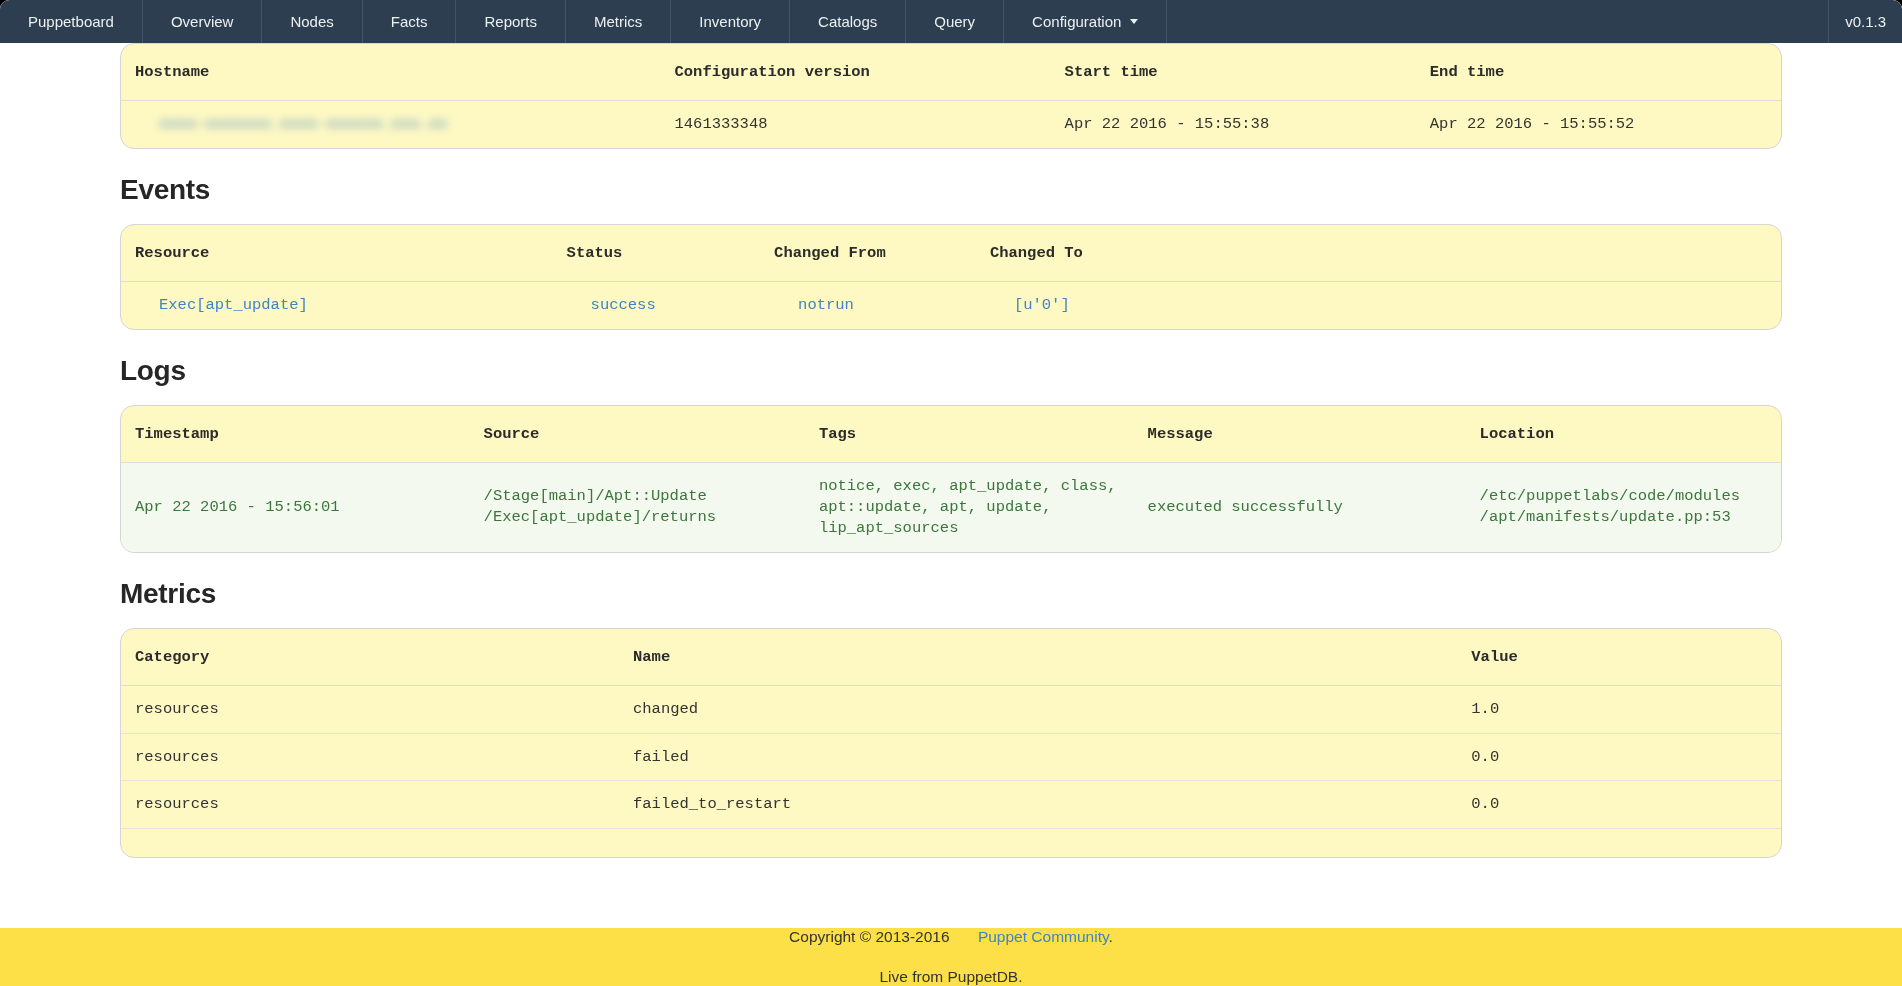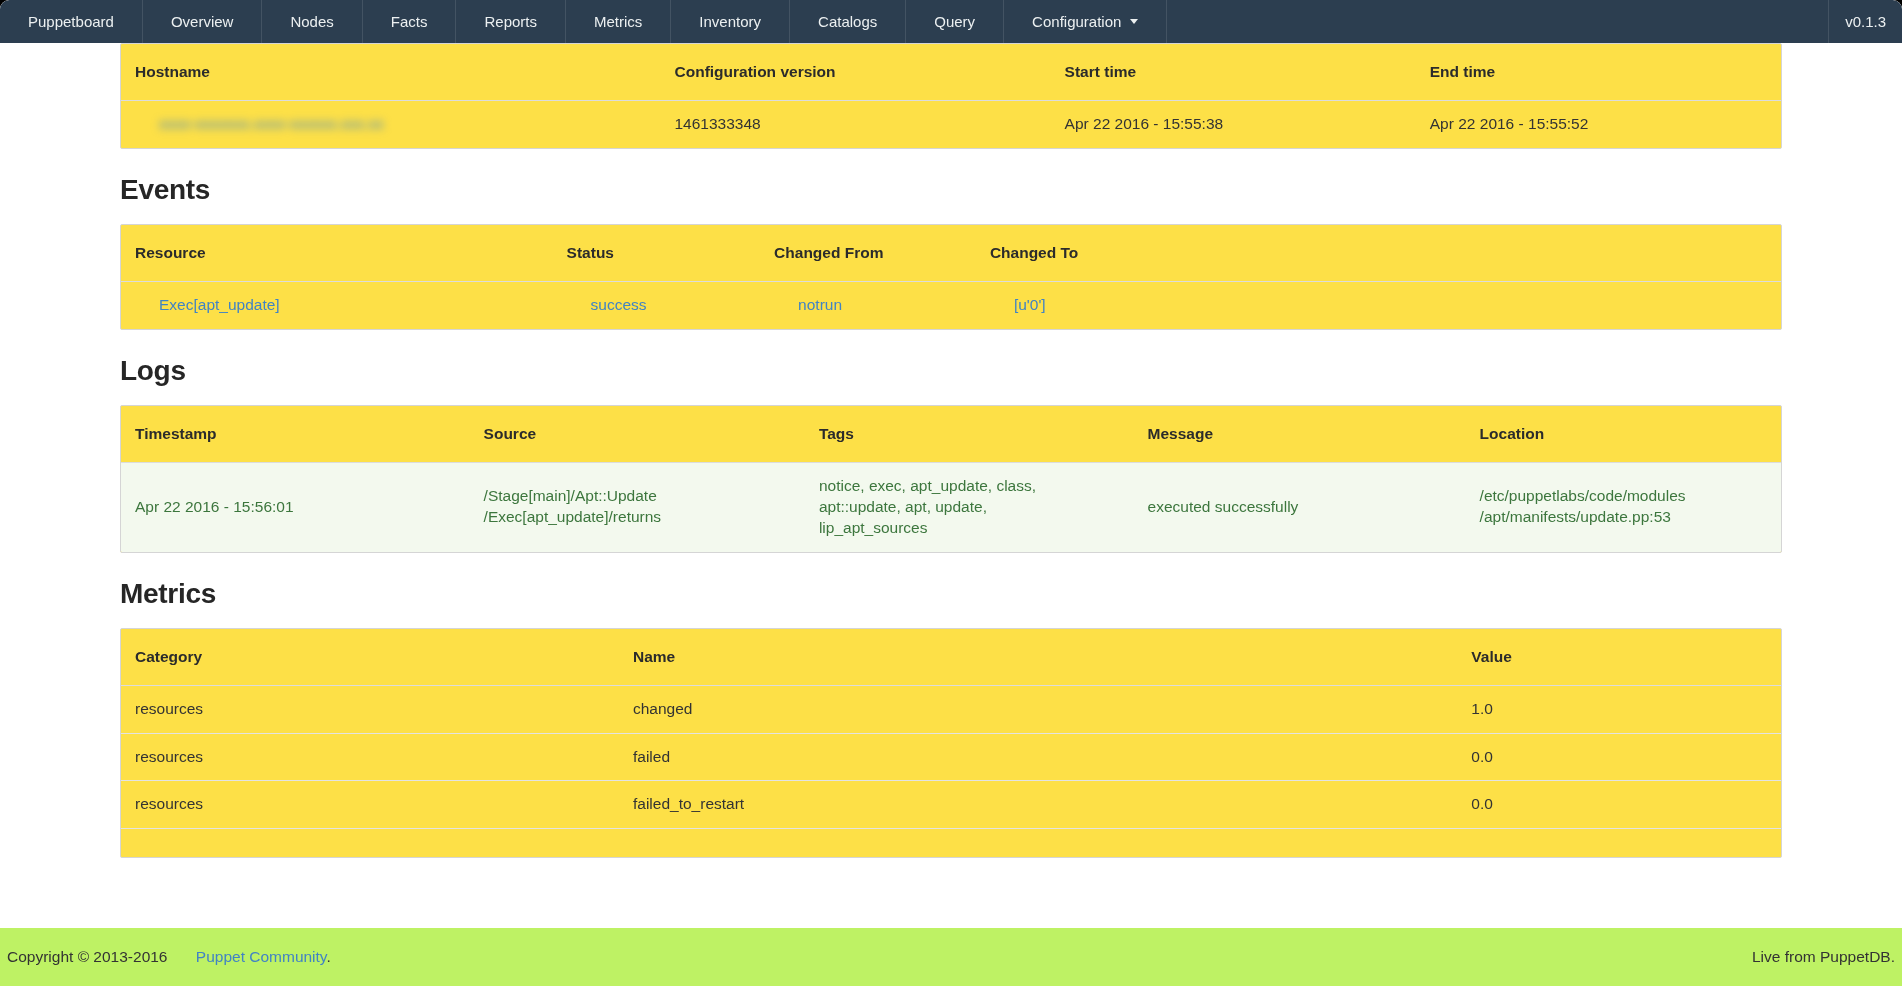--- a/index.html
+++ b/index.html
@@ -54,23 +54,24 @@
   .content { margin: 0 120px; }
   h2 {
     font-size: 28px;
     font-weight: 700;
     color: #262626;
     margin: 25px 0 18px 0;
     letter-spacing: -0.3px;
   }
   .table-wrap {
     border: 1px solid #d5d5d5;
-    border-radius: 2px;
+    border-radius: 14px;
     overflow: hidden;
-    background: #fde047;
+    background: #fef9c3;
+    font-family: Liberation Mono, monospace;
   }
   table {
     width: 100%;
     border-collapse: collapse;
     font-size: 15.5px;
   }
   th {
     text-align: left;
     font-weight: 700;
     color: #2b2b2b;
@@ -100,28 +101,29 @@
   .log-row + .log-row td { border-top: 1px solid #dde7d4; }
   .preline { white-space: pre-line; }
 
   .spacer-row td { height: 28px; padding: 0; }
 
   
   .footer {
     position: absolute;
     left: 0; right: 0; bottom: 0;
     height: 58px;
-    background: #bef264;
+    background: #fde047;
     display: flex;
     align-items: center;
     justify-content: space-between;
-    padding: 0 7px;
+    padding: 0 16px;
     font-size: 15.5px;
     color: #333;
     z-index: 5;
+    flex-direction: column;
   }
 </style>
 </head>
 <body>
 
 <nav class="navbar">
   <div class="nav-item">Puppetboard</div>
   <div class="nav-item">Overview</div>
   <div class="nav-item">Nodes</div>
   <div class="nav-item">Facts</div>

